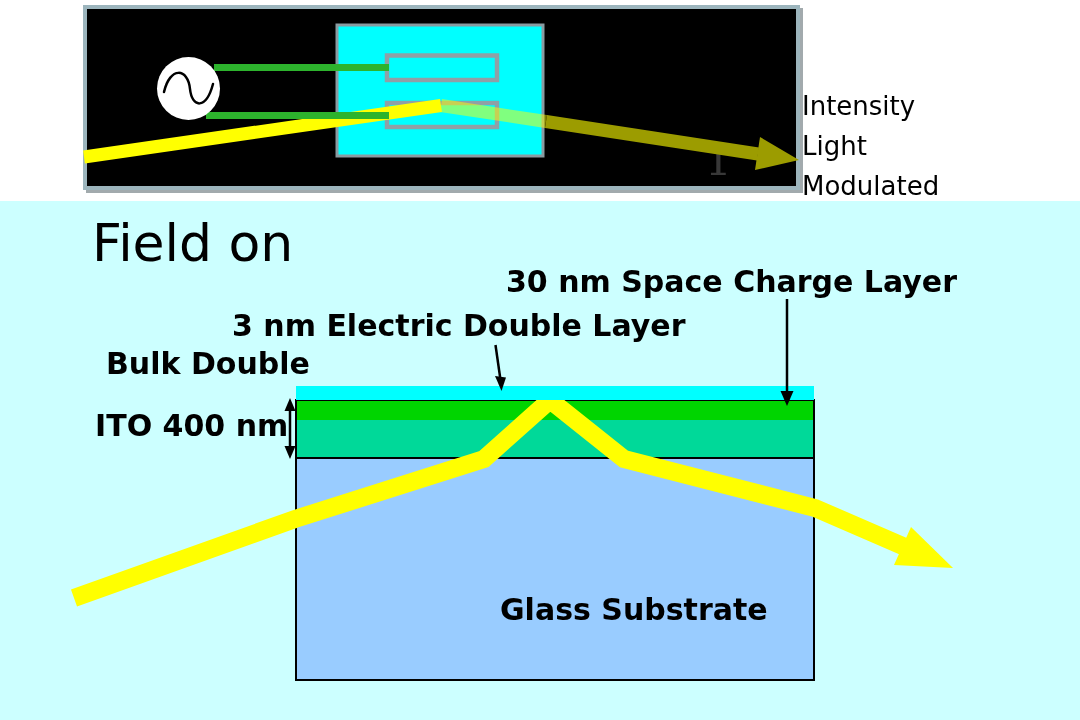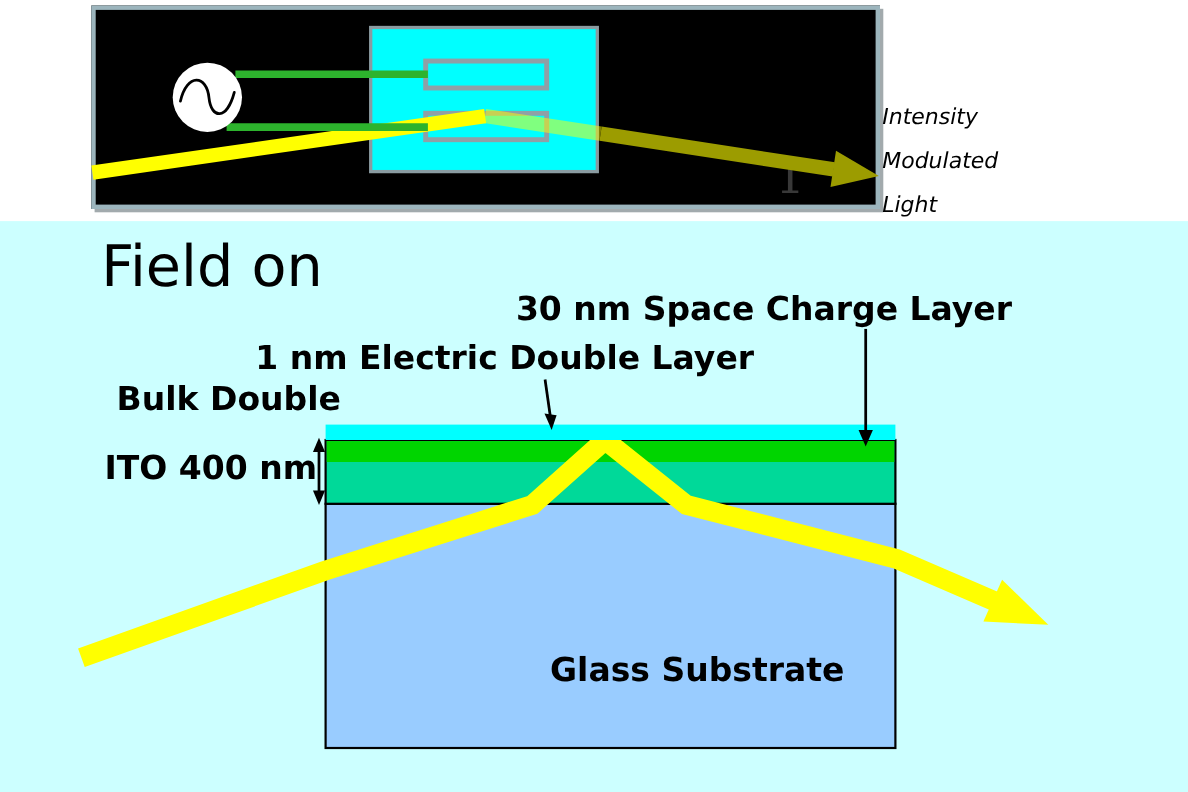--- a/index.html
+++ b/index.html
@@ -23,21 +23,21 @@
   .slide-number{
     position:absolute;left:705px;top:140px;
     font-family:"DejaVu Serif","Liberation Serif",serif;
     font-size:42px;color:#383838;z-index:2;line-height:1;
   }
   svg.overlay{position:absolute;left:0;top:0;z-index:3;}
   .lbl{position:absolute;color:#000;z-index:4;white-space:nowrap;line-height:1.15;}
   .lbl.bold{font-weight:700;}
   .title{font-size:52px;}
   .ann{font-size:30px;}
-  .out-light{font-size:20px;line-height:40px;font-style:italic;}
+  .out-light{font-size:26px;line-height:40px;}
   .out-light span{display:block;}
 </style>
 </head>
 <body>
 
 <div class="page">
 
   <div class="cyan-section"></div>
 
   <div class="black-box"></div>
@@ -80,29 +80,29 @@
       <polygon points="787,406 780.5,391 793.5,391" fill="#000000"></polygon>
 
       <line x1="290" y1="404" x2="290" y2="453" stroke="#000000" stroke-width="2.5"></line>
       <polygon points="290,398 284.5,411 295.5,411" fill="#000000"></polygon>
       <polygon points="290,459 284.5,446 295.5,446" fill="#000000"></polygon>
     </g>
   </svg>
 
   <div class="lbl out-light" style="left:802px;top:86px;">
     <span>Intensity</span>
+    <span>Light</span>
     <span>Modulated</span>
-    <span>Light</span>
   </div>
 
   <div class="lbl title" style="left:92px;top:214px;">Field on</div>
 
-  <div class="lbl bold ann" style="left:469px;top:265px;">30 nm Space Charge Layer</div>
+  <div class="lbl bold ann" style="left:506px;top:265px;">30 nm Space Charge Layer</div>
 
-  <div class="lbl bold ann" style="left:232px;top:309px;">1 nm Electric Double Layer</div>
+  <div class="lbl bold ann" style="left:232px;top:309px;">3 nm Electric Double Layer</div>
 
   <div class="lbl bold ann" style="left:106px;top:347px;">Bulk Double</div>
 
   <div class="lbl bold ann" style="left:95px;top:409px;">ITO 400 nm</div>
 
   <div class="lbl bold ann" style="left:482px;top:593px;margin-left:18px;">Glass Substrate</div>
 
 </div>
 
 </body></html>

